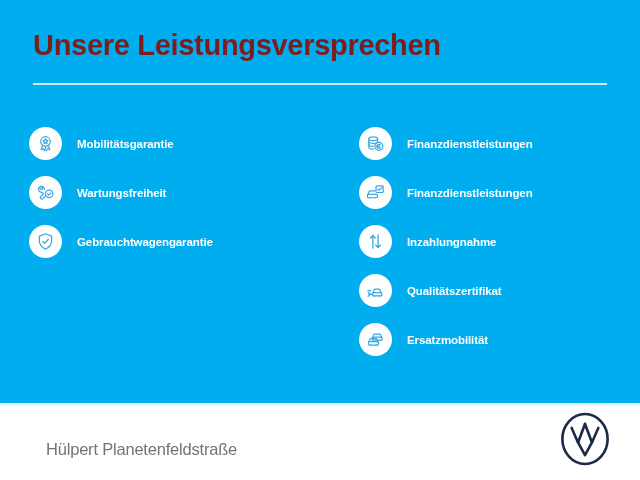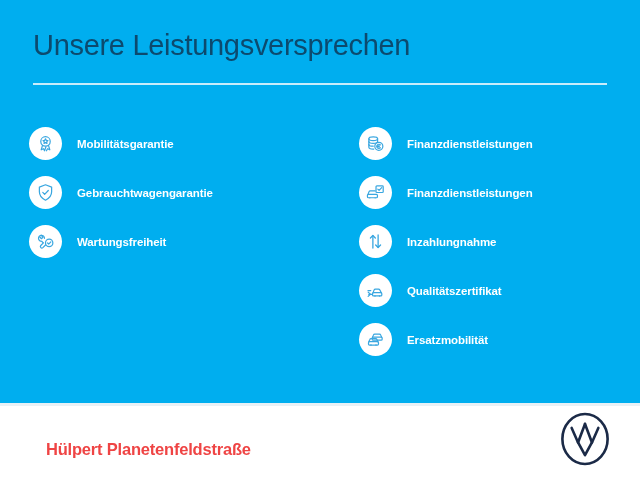--- a/index.html
+++ b/index.html
@@ -27,22 +27,22 @@
     width: 640px;
     height: 403px;
     background: #00AEEF;
     box-sizing: border-box;
   }
   .hero-title {
     position: absolute;
     left: 33px;
     top: 29px;
     font-size: 29px;
-    font-weight: normal;
-    color: #0c4a6e;
+    font-weight: bold;
+    color: #7f1d1d;
     letter-spacing: -0.3px;
     white-space: nowrap;
   }
   .hero-divider {
     position: absolute;
     left: 33px;
     top: 83px;
     width: 574px;
     height: 2px;
     background: #c8ecfb;
@@ -107,22 +107,22 @@
     top: 406px;
     width: 640px;
     height: 74px;
     background: #ffffff;
   }
   .footer-name {
     position: absolute;
     left: 46px;
     top: 34px;
     font-size: 16.5px;
-    font-weight: bold;
-    color: #ef4444;
+    font-weight: normal;
+    color: #737373;
     letter-spacing: -0.2px;
     white-space: nowrap;
     text-align: center;
   }
   .vw-logo {
     position: absolute;
     left: 556px;
     top: 410px;
     width: 58px;
     height: 58px;
@@ -151,43 +151,43 @@
       <div class="feature-row">
         <span class="icon-badge">
           <svg viewBox="0 0 24 24" fill="none" stroke="#3aa7e0" stroke-width="1.4" stroke-linecap="round" stroke-linejoin="round">
             <circle cx="12" cy="9.6" r="5.4"></circle>
             <path d="M12 6.6l0.85 1.75 1.9.28-1.38 1.35.33 1.9L12 11l-1.7.88.33-1.9-1.38-1.35 1.9-.28z"></path>
             <path d="M8.6 14.2l-1.5 5 2.6-1.2 1.2 2.3 1.6-4.5"></path>
             <path d="M15.4 14.2l1.5 5-2.6-1.2-1.2 2.3"></path>
           </svg>
         </span>
         <span class="feature-label">Mobilitätsgarantie</span>
-      </div>
-
-      <div class="feature-row">
-        <span class="icon-badge">
-          <svg viewBox="0 0 24 24" fill="none" stroke="#3aa7e0" stroke-width="1.4" stroke-linecap="round" stroke-linejoin="round">
-            <path d="M12 3.2l7 2.6v5.4c0 4.3-2.9 7.6-7 9.6-4.1-2-7-5.3-7-9.6V5.8z"></path>
-            <path d="M8.9 11.9l2.1 2.2 4.2-4.4"></path>
-          </svg>
-        </span>
-        <span class="feature-label">Gebrauchtwagengarantie</span>
       </div>
 
       <div class="feature-row">
         <span class="icon-badge">
           <svg viewBox="0 0 24 24" fill="none" stroke="#3aa7e0" stroke-width="1.4" stroke-linecap="round" stroke-linejoin="round">
             <path d="M10.8 8.4a3.4 3.4 0 1 0-3.2 3.3l1.6 1.6"></path>
             <path d="M5.2 6.6l2.2 2.2 1.8-1.8-2.2-2.2"></path>
             <path d="M9.6 13.6l-3 3a1.7 1.7 0 0 0 2.4 2.4l3-3"></path>
             <circle cx="16.2" cy="13.6" r="4.2"></circle>
             <path d="M14.4 13.7l1.3 1.3 2.4-2.6"></path>
           </svg>
         </span>
         <span class="feature-label">Wartungsfreiheit</span>
+      </div>
+
+      <div class="feature-row">
+        <span class="icon-badge">
+          <svg viewBox="0 0 24 24" fill="none" stroke="#3aa7e0" stroke-width="1.4" stroke-linecap="round" stroke-linejoin="round">
+            <path d="M12 3.2l7 2.6v5.4c0 4.3-2.9 7.6-7 9.6-4.1-2-7-5.3-7-9.6V5.8z"></path>
+            <path d="M8.9 11.9l2.1 2.2 4.2-4.4"></path>
+          </svg>
+        </span>
+        <span class="feature-label">Gebrauchtwagengarantie</span>
       </div>
 
 
     </div>
 
     <div class="column right">
 
       <div class="feature-row">
         <span class="icon-badge">
           <svg viewBox="0 0 24 24" fill="none" stroke="#3aa7e0" stroke-width="1.4" stroke-linecap="round" stroke-linejoin="round">

